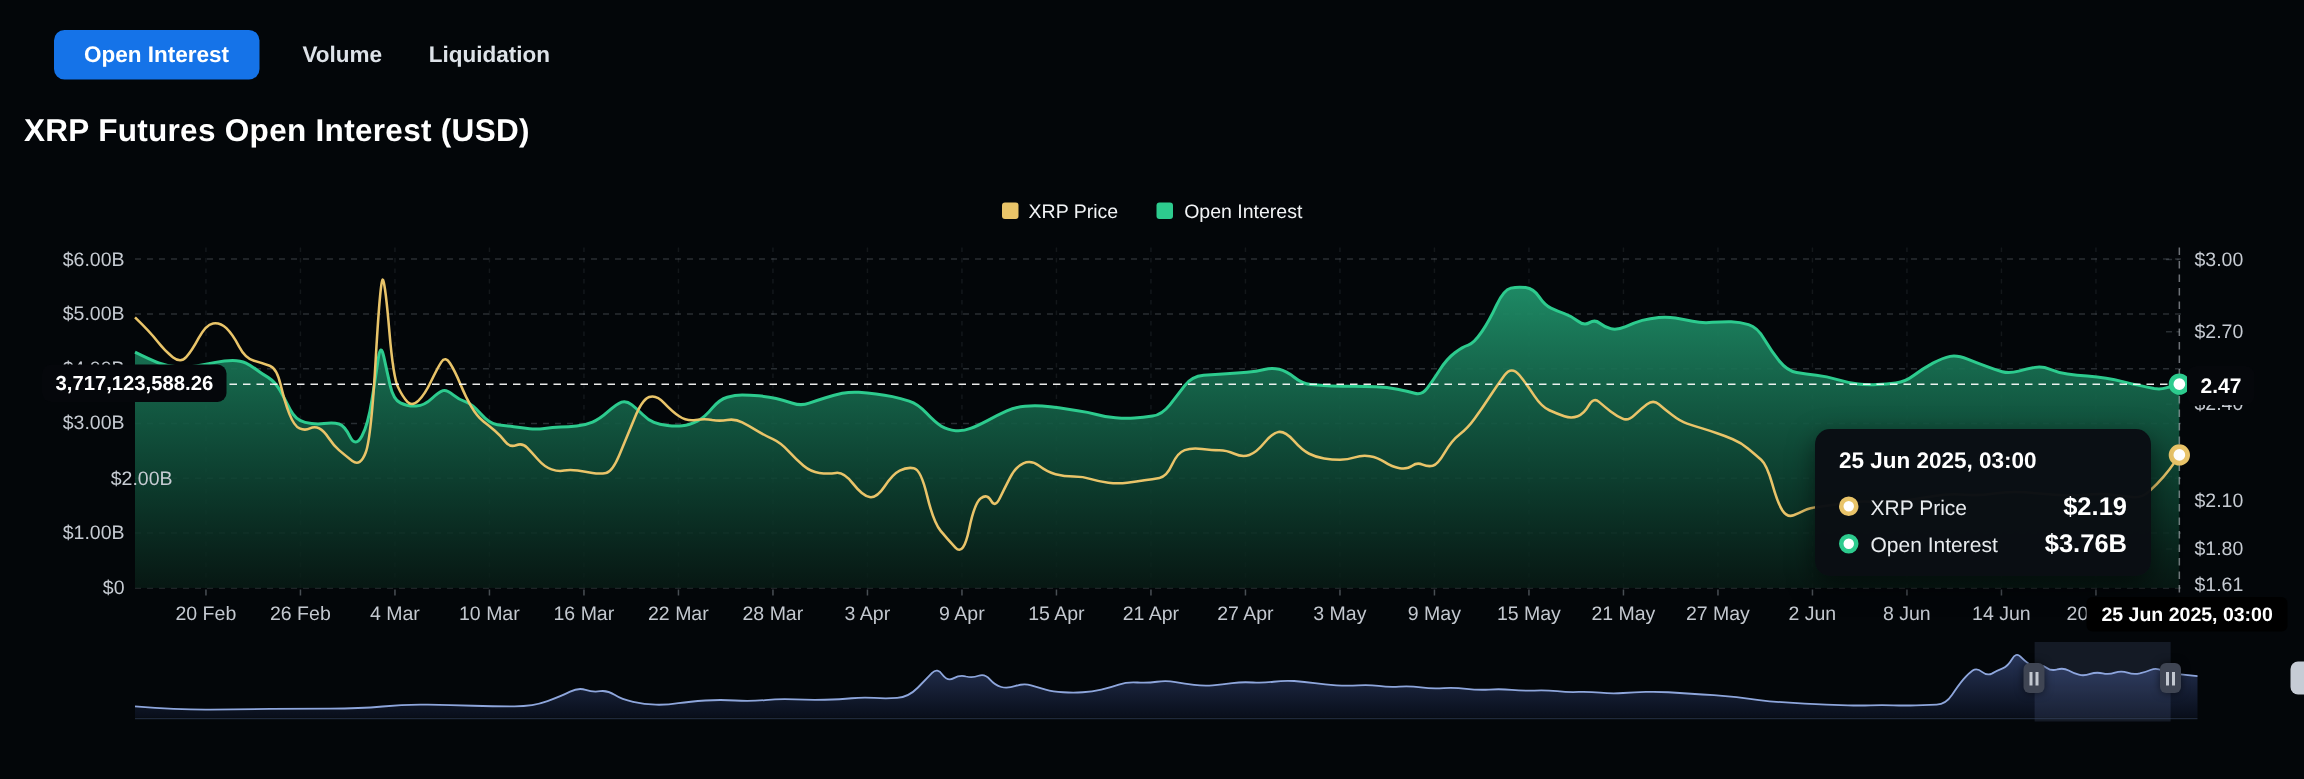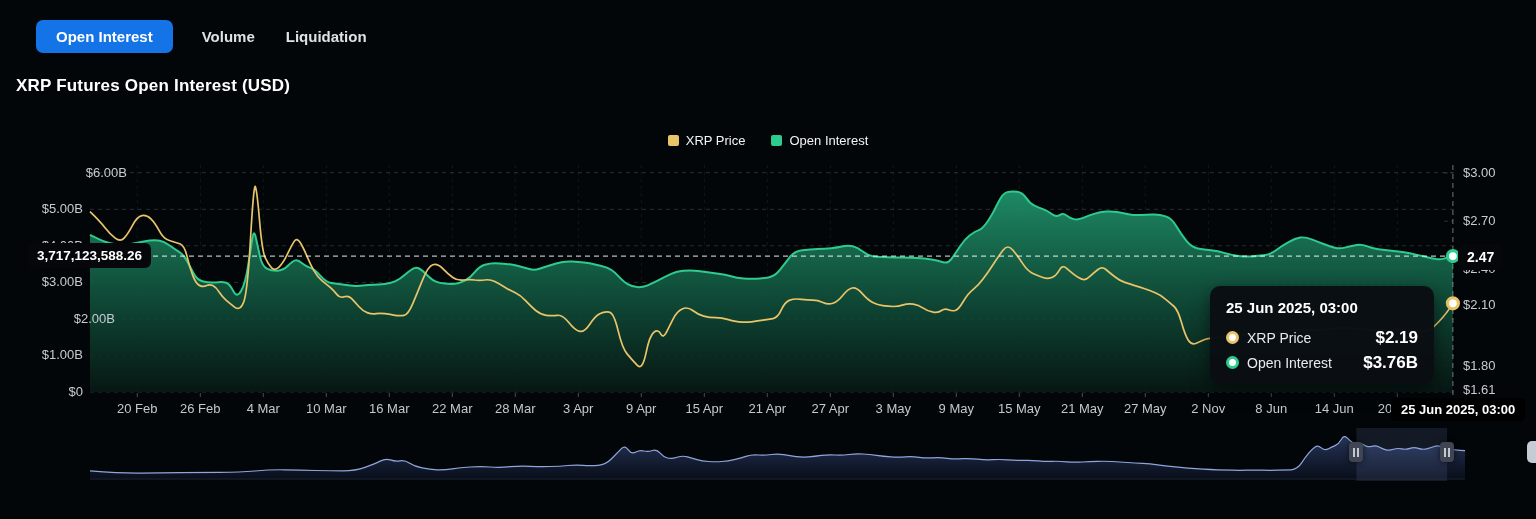--- a/index.html
+++ b/index.html
@@ -4,21 +4,21 @@
 <style>
   html,body{margin:0;padding:0;background:#000;}
   .page{position:relative;width:1536px;height:519px;background:#030609;overflow:hidden;
         font-family:"Liberation Sans",sans-serif;color:#fff;}
   
   .tabs{position:absolute;left:36px;top:18px;display:flex;align-items:center;gap:27px;height:36px;}
   .tab{background:none;border:none;color:#dde2e8;font-family:"Liberation Sans",sans-serif;
        font-size:15px;font-weight:bold;padding:8px 2px;cursor:pointer;white-space:nowrap;}
   .tab.active{background:#1573e8;color:#fff;border-radius:7px;padding:8px 20px;}
   
-  .page-title{position:absolute;left:16px;top:76px;font-size:17px;font-weight:bold;letter-spacing:.2px;}
+  .page-title{position:absolute;left:16px;top:76px;font-size:21px;font-weight:bold;letter-spacing:.2px;}
   
   .legend{position:absolute;left:0;top:133px;width:100%;display:flex;justify-content:center;gap:26px;}
   .legend-item{display:flex;align-items:center;gap:7px;font-size:13px;color:#f2f4f6;cursor:pointer;}
   .swatch{width:11px;height:11px;border-radius:2px;display:inline-block;}
   
   .chart-svg{position:absolute;left:0;top:0;width:1536px;height:519px;}
   .axis-label{position:absolute;font-size:13px;color:#c6cbd2;}
   .y-left{left:0;width:83px;text-align:right;}
   .y-right{left:1463px;text-align:left;}
   .x-label{transform:translateX(-50%);white-space:nowrap;color:#c3c8cf;font-size:13px;}
@@ -142,51 +142,51 @@
       </g>
     <g id="g-nav">
         <path d="M90.0 470.9 Q120.3 473.3 140.2 473.1 Q160.1 472.8 180.1 472.6 Q200.0 472.4 219.9 472.4 Q239.9 472.4 255.0 471.0 Q270.1 469.5 285.3 469.8 Q300.4 470.0 315.5 470.5 Q330.6 470.9 343.0 470.9 Q355.4 470.9 365.0 467.4 Q374.6 463.9 380.1 461.1 Q385.6 458.3 390.4 459.9 Q395.3 461.6 400.1 460.8 Q404.9 460.1 409.7 463.2 Q414.5 466.3 422.1 467.9 Q429.6 469.5 437.2 469.8 Q444.8 470.0 452.3 468.8 Q459.9 467.7 470.2 467.0 Q480.5 466.3 490.1 467.0 Q499.8 467.7 510.1 466.7 Q520.4 465.8 530.0 466.3 Q539.6 466.7 549.9 466.5 Q560.3 466.3 567.8 465.5 Q575.4 464.8 582.9 465.3 Q590.5 465.8 598.1 465.3 Q605.6 464.8 611.8 458.5 Q618.0 452.1 621.4 448.6 Q624.9 445.1 628.3 449.8 Q631.8 454.5 635.9 452.1 Q640.0 449.8 644.1 451.0 Q648.3 452.1 652.4 450.5 Q656.5 448.9 659.9 452.9 Q663.4 456.9 667.5 458.0 Q671.6 459.2 677.1 457.3 Q682.6 455.4 687.4 456.9 Q692.3 458.3 697.1 459.7 Q701.9 461.1 708.8 461.5 Q715.6 462.0 721.8 461.5 Q728.0 461.1 734.2 459.7 Q740.4 458.3 745.9 456.4 Q751.4 454.5 758.3 455.0 Q765.1 455.4 771.3 454.5 Q777.5 453.6 783.7 454.7 Q789.9 455.9 796.1 456.6 Q802.3 457.3 808.4 456.9 Q814.6 456.4 821.5 455.4 Q828.4 454.5 835.3 455.0 Q842.1 455.4 849.0 454.5 Q855.9 453.6 862.8 454.0 Q869.6 454.5 876.5 455.4 Q883.4 456.4 890.9 456.9 Q898.5 457.3 905.4 456.9 Q912.3 456.4 919.1 457.3 Q926.0 458.3 932.9 457.8 Q939.8 457.3 947.3 458.3 Q954.9 459.2 962.4 458.7 Q970.0 458.3 977.6 459.2 Q985.1 460.1 992.7 459.7 Q1000.3 459.2 1007.8 459.9 Q1015.4 460.6 1022.9 460.4 Q1030.5 460.1 1038.1 460.8 Q1045.6 461.6 1052.5 461.3 Q1059.4 461.1 1066.9 461.8 Q1074.5 462.5 1082.1 462.0 Q1089.6 461.6 1097.2 461.3 Q1104.8 461.1 1112.3 461.5 Q1119.9 462.0 1127.4 462.5 Q1135.0 463.0 1142.6 463.4 Q1150.1 463.9 1157.7 464.8 Q1165.3 465.8 1172.8 466.7 Q1180.4 467.7 1187.9 468.1 Q1195.5 468.6 1203.1 469.1 Q1210.6 469.5 1217.5 469.8 Q1224.4 470.0 1231.9 470.2 Q1239.5 470.5 1247.1 470.2 Q1254.6 470.0 1262.2 470.2 Q1269.8 470.5 1277.3 470.2 Q1284.9 470.0 1291.1 469.8 Q1297.3 469.5 1301.4 463.2 Q1305.5 456.9 1308.9 452.9 Q1312.4 448.9 1315.1 447.0 Q1317.9 445.1 1321.3 447.9 Q1324.8 450.7 1328.2 448.9 Q1331.6 447.0 1335.1 445.6 Q1338.5 444.2 1341.3 439.5 Q1344.0 434.8 1346.8 437.6 Q1349.5 440.4 1352.9 442.8 Q1356.4 445.1 1359.1 444.2 Q1361.9 443.2 1364.6 445.3 Q1367.4 447.4 1371.5 446.3 Q1375.6 445.1 1379.1 447.0 Q1382.5 448.9 1385.9 449.8 Q1389.4 450.7 1393.5 449.3 Q1397.6 447.9 1401.8 448.9 Q1405.9 449.8 1410.0 448.4 Q1414.1 447.0 1418.3 448.4 Q1422.4 449.8 1426.5 448.9 Q1430.6 447.9 1434.1 446.5 Q1437.5 445.1 1441.6 447.0 Q1445.8 448.9 1450.6 449.3 Q1455.4 449.8 1460.2 450.3 L1465.0 450.7 L1465.0 478 L90 478 Z" fill="url(#gNav)"></path>
         <path d="M90.0 470.9 Q120.3 473.3 140.2 473.1 Q160.1 472.8 180.1 472.6 Q200.0 472.4 219.9 472.4 Q239.9 472.4 255.0 471.0 Q270.1 469.5 285.3 469.8 Q300.4 470.0 315.5 470.5 Q330.6 470.9 343.0 470.9 Q355.4 470.9 365.0 467.4 Q374.6 463.9 380.1 461.1 Q385.6 458.3 390.4 459.9 Q395.3 461.6 400.1 460.8 Q404.9 460.1 409.7 463.2 Q414.5 466.3 422.1 467.9 Q429.6 469.5 437.2 469.8 Q444.8 470.0 452.3 468.8 Q459.9 467.7 470.2 467.0 Q480.5 466.3 490.1 467.0 Q499.8 467.7 510.1 466.7 Q520.4 465.8 530.0 466.3 Q539.6 466.7 549.9 466.5 Q560.3 466.3 567.8 465.5 Q575.4 464.8 582.9 465.3 Q590.5 465.8 598.1 465.3 Q605.6 464.8 611.8 458.5 Q618.0 452.1 621.4 448.6 Q624.9 445.1 628.3 449.8 Q631.8 454.5 635.9 452.1 Q640.0 449.8 644.1 451.0 Q648.3 452.1 652.4 450.5 Q656.5 448.9 659.9 452.9 Q663.4 456.9 667.5 458.0 Q671.6 459.2 677.1 457.3 Q682.6 455.4 687.4 456.9 Q692.3 458.3 697.1 459.7 Q701.9 461.1 708.8 461.5 Q715.6 462.0 721.8 461.5 Q728.0 461.1 734.2 459.7 Q740.4 458.3 745.9 456.4 Q751.4 454.5 758.3 455.0 Q765.1 455.4 771.3 454.5 Q777.5 453.6 783.7 454.7 Q789.9 455.9 796.1 456.6 Q802.3 457.3 808.4 456.9 Q814.6 456.4 821.5 455.4 Q828.4 454.5 835.3 455.0 Q842.1 455.4 849.0 454.5 Q855.9 453.6 862.8 454.0 Q869.6 454.5 876.5 455.4 Q883.4 456.4 890.9 456.9 Q898.5 457.3 905.4 456.9 Q912.3 456.4 919.1 457.3 Q926.0 458.3 932.9 457.8 Q939.8 457.3 947.3 458.3 Q954.9 459.2 962.4 458.7 Q970.0 458.3 977.6 459.2 Q985.1 460.1 992.7 459.7 Q1000.3 459.2 1007.8 459.9 Q1015.4 460.6 1022.9 460.4 Q1030.5 460.1 1038.1 460.8 Q1045.6 461.6 1052.5 461.3 Q1059.4 461.1 1066.9 461.8 Q1074.5 462.5 1082.1 462.0 Q1089.6 461.6 1097.2 461.3 Q1104.8 461.1 1112.3 461.5 Q1119.9 462.0 1127.4 462.5 Q1135.0 463.0 1142.6 463.4 Q1150.1 463.9 1157.7 464.8 Q1165.3 465.8 1172.8 466.7 Q1180.4 467.7 1187.9 468.1 Q1195.5 468.6 1203.1 469.1 Q1210.6 469.5 1217.5 469.8 Q1224.4 470.0 1231.9 470.2 Q1239.5 470.5 1247.1 470.2 Q1254.6 470.0 1262.2 470.2 Q1269.8 470.5 1277.3 470.2 Q1284.9 470.0 1291.1 469.8 Q1297.3 469.5 1301.4 463.2 Q1305.5 456.9 1308.9 452.9 Q1312.4 448.9 1315.1 447.0 Q1317.9 445.1 1321.3 447.9 Q1324.8 450.7 1328.2 448.9 Q1331.6 447.0 1335.1 445.6 Q1338.5 444.2 1341.3 439.5 Q1344.0 434.8 1346.8 437.6 Q1349.5 440.4 1352.9 442.8 Q1356.4 445.1 1359.1 444.2 Q1361.9 443.2 1364.6 445.3 Q1367.4 447.4 1371.5 446.3 Q1375.6 445.1 1379.1 447.0 Q1382.5 448.9 1385.9 449.8 Q1389.4 450.7 1393.5 449.3 Q1397.6 447.9 1401.8 448.9 Q1405.9 449.8 1410.0 448.4 Q1414.1 447.0 1418.3 448.4 Q1422.4 449.8 1426.5 448.9 Q1430.6 447.9 1434.1 446.5 Q1437.5 445.1 1441.6 447.0 Q1445.8 448.9 1450.6 449.3 Q1455.4 449.8 1460.2 450.3 L1465.0 450.7" fill="none" stroke="#8ea6dc" stroke-width="1.2"></path>
         <rect x="1356.4" y="428" width="90.7" height="53" fill="rgba(140,165,235,0.13)"></rect>
         <line x1="90" y1="479" x2="1465" y2="479" stroke="rgba(60,75,110,0.5)"></line>
       </g>
   </svg>
 
   <div id="axes">
-      <div class="axis-label y-left" style="top: 164.7px; padding-left: 44px;">$6.00B</div>
+      <div class="axis-label y-left" style="top: 164.7px;">$6.00B</div>
       <div class="axis-label y-left" style="top: 201.25px;">$5.00B</div>
       <div class="axis-label y-left" style="top: 237.8px;">$4.00B</div>
       <div class="axis-label y-left" style="top: 274.35px;">$3.00B</div>
       <div class="axis-label y-left" style="top: 310.9px; margin-left: 32px;">$2.00B</div>
       <div class="axis-label y-left" style="top: 347.45px;">$1.00B</div>
       <div class="axis-label y-left" style="top: 384px;">$0</div>
       <div class="axis-label y-right" style="top: 165px;">$3.00</div>
       <div class="axis-label y-right" style="top: 213.249px;">$2.70</div>
       <div class="axis-label y-right" style="top: 261.498px;">$2.40</div>
-      <div class="axis-label y-right" style="top: 297px;">$2.10</div>
+      <div class="axis-label y-right" style="top: 326px;">$2.10</div>
       <div class="axis-label y-right" style="top: 357.996px;">$1.80</div>
       <div class="axis-label y-right" style="top: 382px;">$1.61</div>
       <div class="axis-label x-label" style="left: 137.25px; top: 401px;">20 Feb</div>
       <div class="axis-label x-label" style="left: 200.25px; top: 401px;">26 Feb</div>
       <div class="axis-label x-label" style="left: 263.25px; top: 401px;">4 Mar</div>
       <div class="axis-label x-label" style="left: 326.25px; top: 401px;">10 Mar</div>
       <div class="axis-label x-label" style="left: 389.25px; top: 401px;">16 Mar</div>
       <div class="axis-label x-label" style="left: 452.25px; top: 401px;">22 Mar</div>
       <div class="axis-label x-label" style="left: 515.25px; top: 401px;">28 Mar</div>
       <div class="axis-label x-label" style="left: 578.25px; top: 401px;">3 Apr</div>
       <div class="axis-label x-label" style="left: 641.25px; top: 401px;">9 Apr</div>
       <div class="axis-label x-label" style="left: 704.25px; top: 401px;">15 Apr</div>
       <div class="axis-label x-label" style="left: 767.25px; top: 401px;">21 Apr</div>
       <div class="axis-label x-label" style="left: 830.25px; top: 401px;">27 Apr</div>
       <div class="axis-label x-label" style="left: 893.25px; top: 401px;">3 May</div>
       <div class="axis-label x-label" style="left: 956.25px; top: 401px;">9 May</div>
       <div class="axis-label x-label" style="left: 1019.25px; top: 401px;">15 May</div>
       <div class="axis-label x-label" style="left: 1082.25px; top: 401px;">21 May</div>
       <div class="axis-label x-label" style="left: 1145.25px; top: 401px;">27 May</div>
-      <div class="axis-label x-label" style="left: 1208.25px; top: 401px;">2 Nov</div>
+      <div class="axis-label x-label" style="left: 1208.25px; top: 401px;">2 Jun</div>
       <div class="axis-label x-label" style="left: 1271.25px; top: 401px;">8 Jun</div>
       <div class="axis-label x-label" style="left: 1334.25px; top: 401px;">14 Jun</div>
       <div class="axis-label x-label" style="left: 1397.25px; top: 401px;">20 Jun</div>
     </div>
 
   <div class="pill" style="left:28px;top:243px;font-size:13.5px;">3,717,123,588.26</div>
   <div class="pill" style="left:1458px;top:244px;font-size:14px;">2.47</div>
   <div class="pill-date" style="left:1391px;top:398px;">25 Jun 2025, 03:00</div>
 
   <div class="tooltip">

